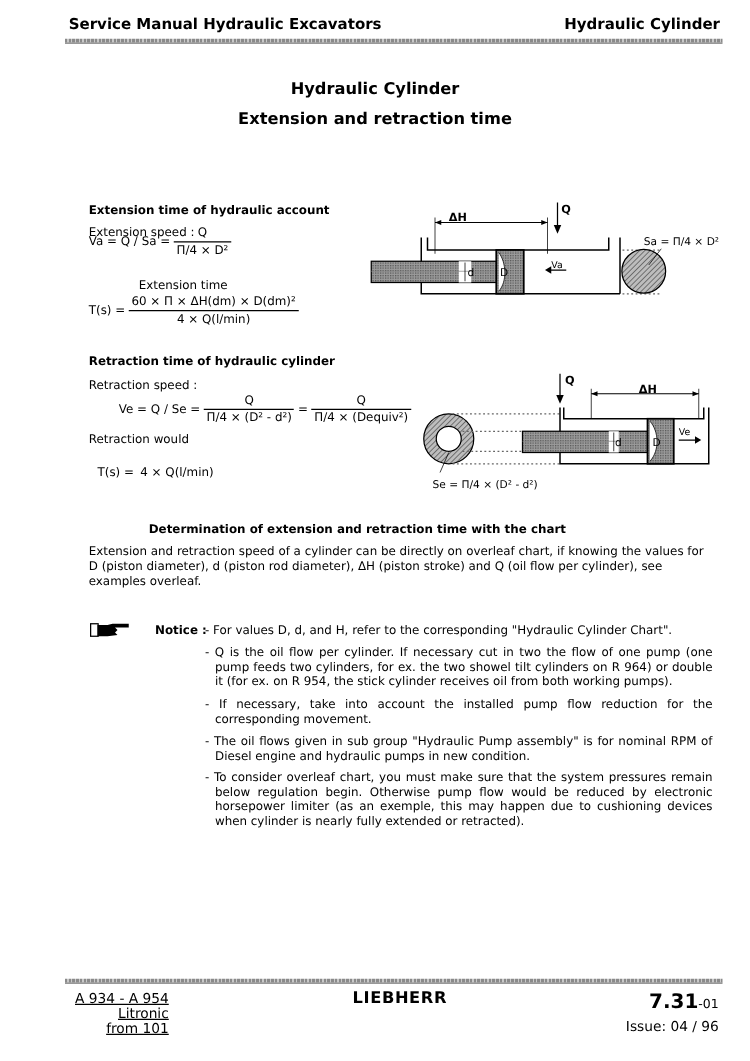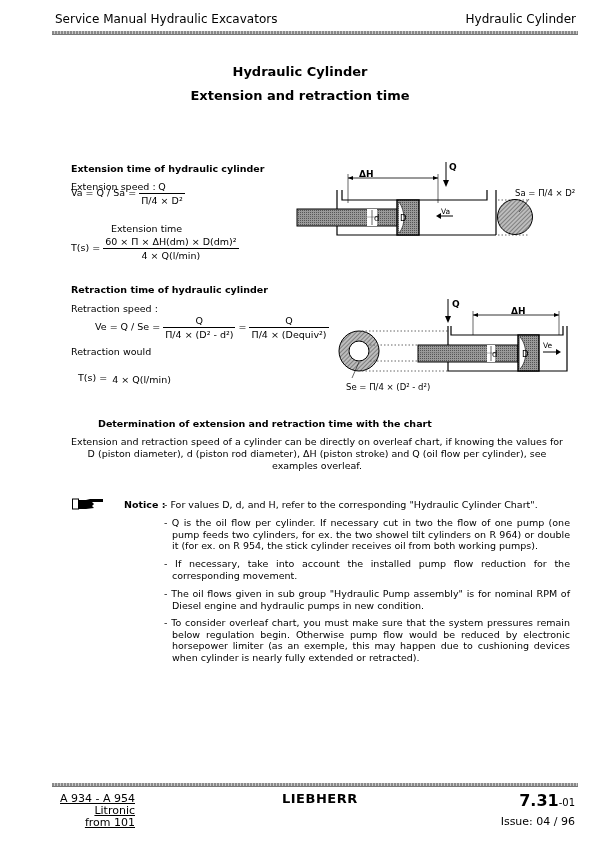--- a/index.html
+++ b/index.html
@@ -1,19 +1,19 @@
 <!DOCTYPE html>
 <html><head>
 <meta charset="utf-8">
 <style>
   html, body { margin:0; padding:0; background:#ffffff; }
   body { width:600px; height:849px; position:relative; overflow:hidden;
          font-family:"DejaVu Sans", "Liberation Sans", sans-serif; color:#000; }
   .abs { position:absolute; }
-  .hdr { font-size:12px; top:12px; }
+  .hdr { font-size:12px; top:12px;font-weight:bold; }
   .rule { position:absolute; left:52px; width:526px; height:3px;
           background:repeating-linear-gradient(90deg,#8a8a8a 0 2px,#c9c9c9 2px 3px);
           border-bottom:1px solid #777; }
   .title { left:0; width:600px; text-align:center; font-weight:bold; font-size:13px; }
   .h3 { font-weight:bold; font-size:9.5px; }
   .t { font-size:9.5px; }
   .f { font-size:9.5px; white-space:nowrap; }
   .frac { display:inline-block; vertical-align:middle; text-align:center; }
   .frac .num { display:block; border-bottom:1px solid #000; padding:0 2px 1px; }
   .frac .den { display:block; padding:1px 2px 0; }
@@ -25,21 +25,21 @@
 </head>
 <body>
 
 <div class="abs hdr" style="left:55px;">Service Manual   Hydraulic Excavators</div>
 <div class="abs hdr" style="right:24px;">Hydraulic Cylinder</div>
 <div class="rule" style="top:31px;"></div>
 
 <div class="abs title" style="top:64px;">Hydraulic Cylinder</div>
 <div class="abs title" style="top:88px;">Extension and retraction time</div>
 
-<div class="abs h3" style="left:71px; top:163px;">Extension time of hydraulic cylinder</div>
+<div class="abs h3" style="left:71px; top:163px;">Extension time of hydraulic account</div>
 <div class="abs t" style="left:71px; top:181px;">Extension speed :</div>
 <div class="abs f" style="left:71px; top:181px;">
   <span>Va  =  Q / Sa  =</span>
   <span class="frac">
     <span class="num">Q</span>
     <span class="den">Π/4  ×  D²</span>
   </span>
 </div>
 <div class="abs t" style="left:71px; top:223px;margin-left:40px;">Extension time</div>
 <div class="abs f" style="left:71px; top:236px;">
@@ -166,22 +166,22 @@
   <polygon points="231,62 226,59 226,65" fill="#000"></polygon>
   <line x1="161" y1="56" x2="161" y2="71" stroke="#000" stroke-width="0.6"></line>
   <text x="181" y="24" font-size="9" font-weight="bold" font-family="DejaVu Sans, sans-serif">ΔH</text>
   <text x="122" y="17" font-size="9" font-weight="bold" font-family="DejaVu Sans, sans-serif">Q</text>
   <text x="162" y="67" font-size="8.5" font-family="DejaVu Sans, sans-serif">d</text>
   <text x="192" y="67" font-size="8.5" font-family="DejaVu Sans, sans-serif">D</text>
   <text x="213" y="58" font-size="7.5" font-family="DejaVu Sans, sans-serif">Ve</text>
   <text x="16" y="100" font-size="8.5" font-family="DejaVu Sans, sans-serif">Se  = Π/4  × (D² - d²)</text>
 </svg>
 
-<div class="abs h3" style="left:62px; top:418px;padding-left:36px;">Determination of extension and retraction time with the chart</div>
-<div class="abs para" style="left:71px; top:436px; width:492px;text-align:center;">Extension and retraction speed of a cylinder can be directly on overleaf chart, if knowing the values for D (piston diameter), d (piston rod diameter), ΔH (piston stroke) and Q (oil flow per cylinder), see examples overleaf.</div>
+<div class="abs h3" style="left:83px; top:418px;padding-left:36px;">Determination of extension and retraction time with the chart</div>
+<div class="abs para" style="left:71px; top:436px; width:492px;">Extension and retraction speed of a cylinder can be directly on overleaf chart, if knowing the values for D (piston diameter), d (piston rod diameter), ΔH (piston stroke) and Q (oil flow per cylinder), see examples overleaf.</div>
 
 <svg class="abs" style="left:72px; top:498px;" width="32" height="12" viewBox="0 0 32 12">
   <rect x="0.5" y="1" width="6" height="10" fill="none" stroke="#000" stroke-width="1"></rect>
   <path d="M6 2 H 14 L 18 1 H 31 V 4 H 20 L 22 6 L 20 8 L 22 10 L 14 11 H 6 Z" fill="#000"></path>
 </svg>
 <div class="abs h3" style="left:124px; top:499px;">Notice :</div>
 <div class="notes">
   <div class="note" style="top:499px; left:164px;">- For values D, d, and H, refer to the corresponding "Hydraulic Cylinder Chart".</div>
   <div class="note" style="top:517px;">- Q is the oil flow per cylinder. If necessary cut in two the flow of one pump (one pump feeds two cylinders, for ex. the two showel tilt cylinders on R 964) or double it (for ex. on R 954, the stick cylinder receives oil from both working pumps).</div>
   <div class="note" style="top:558px;">- If necessary, take into account the installed pump flow reduction for the corresponding movement.</div>

